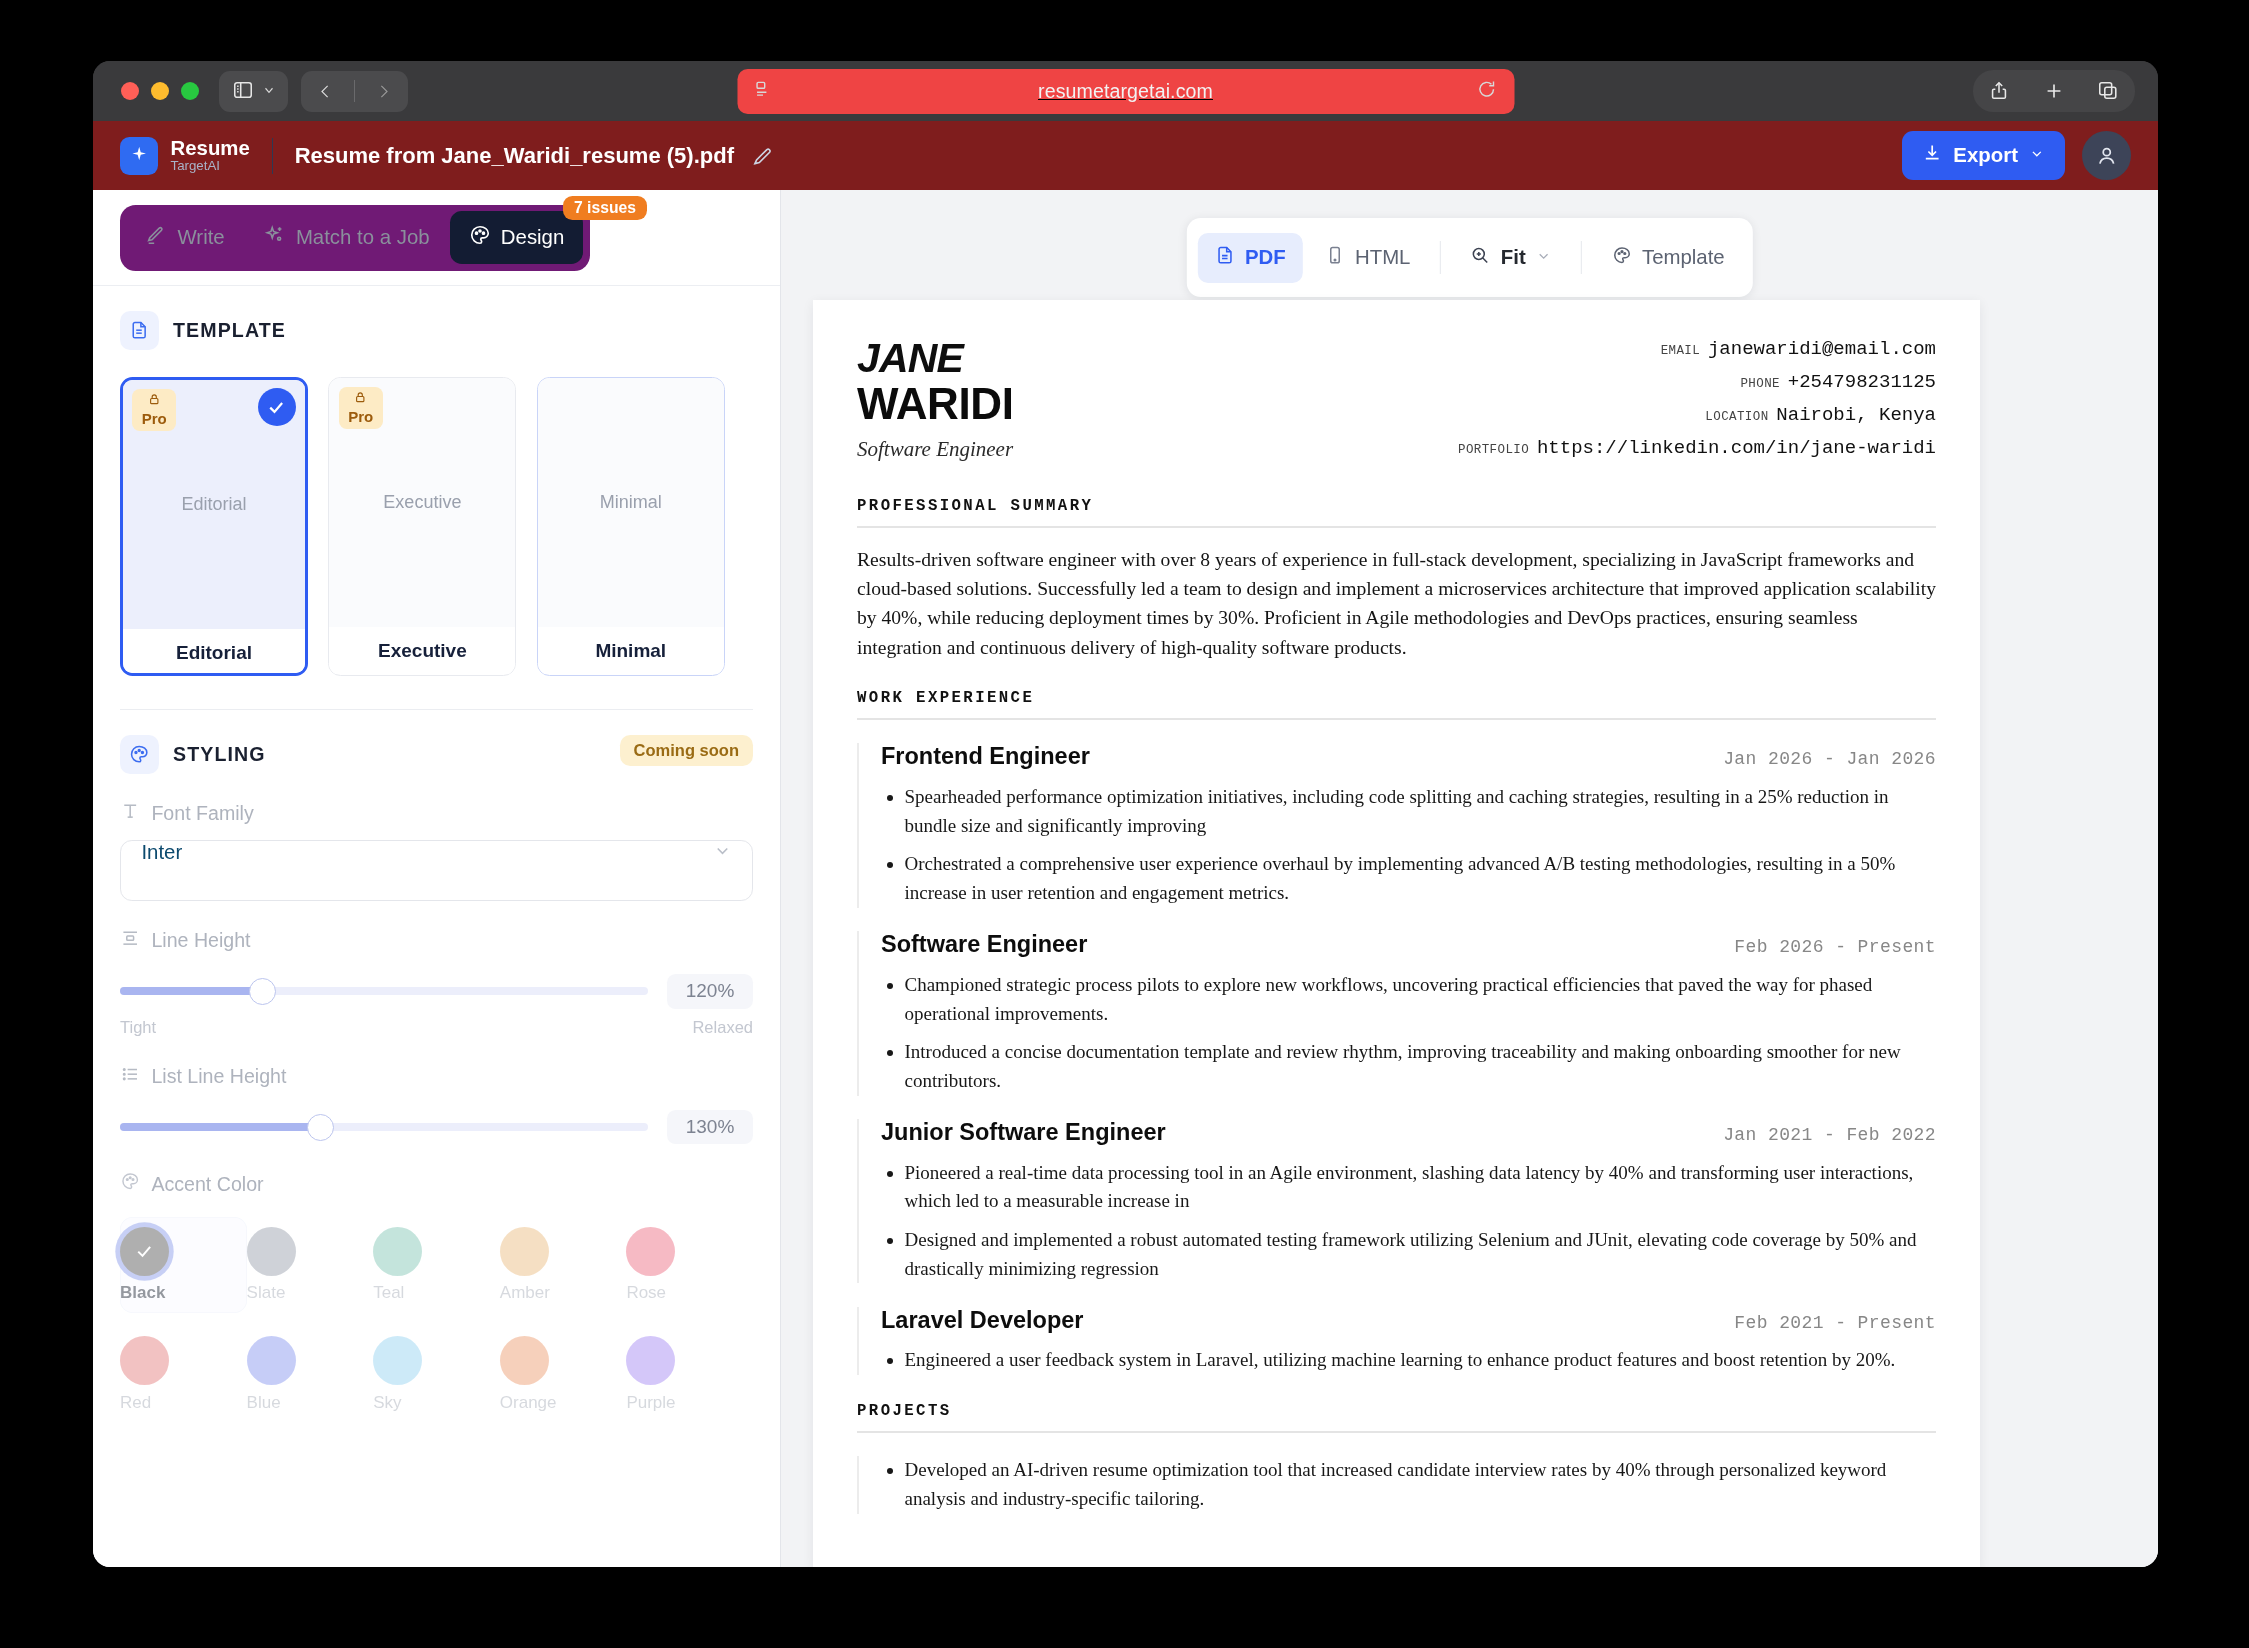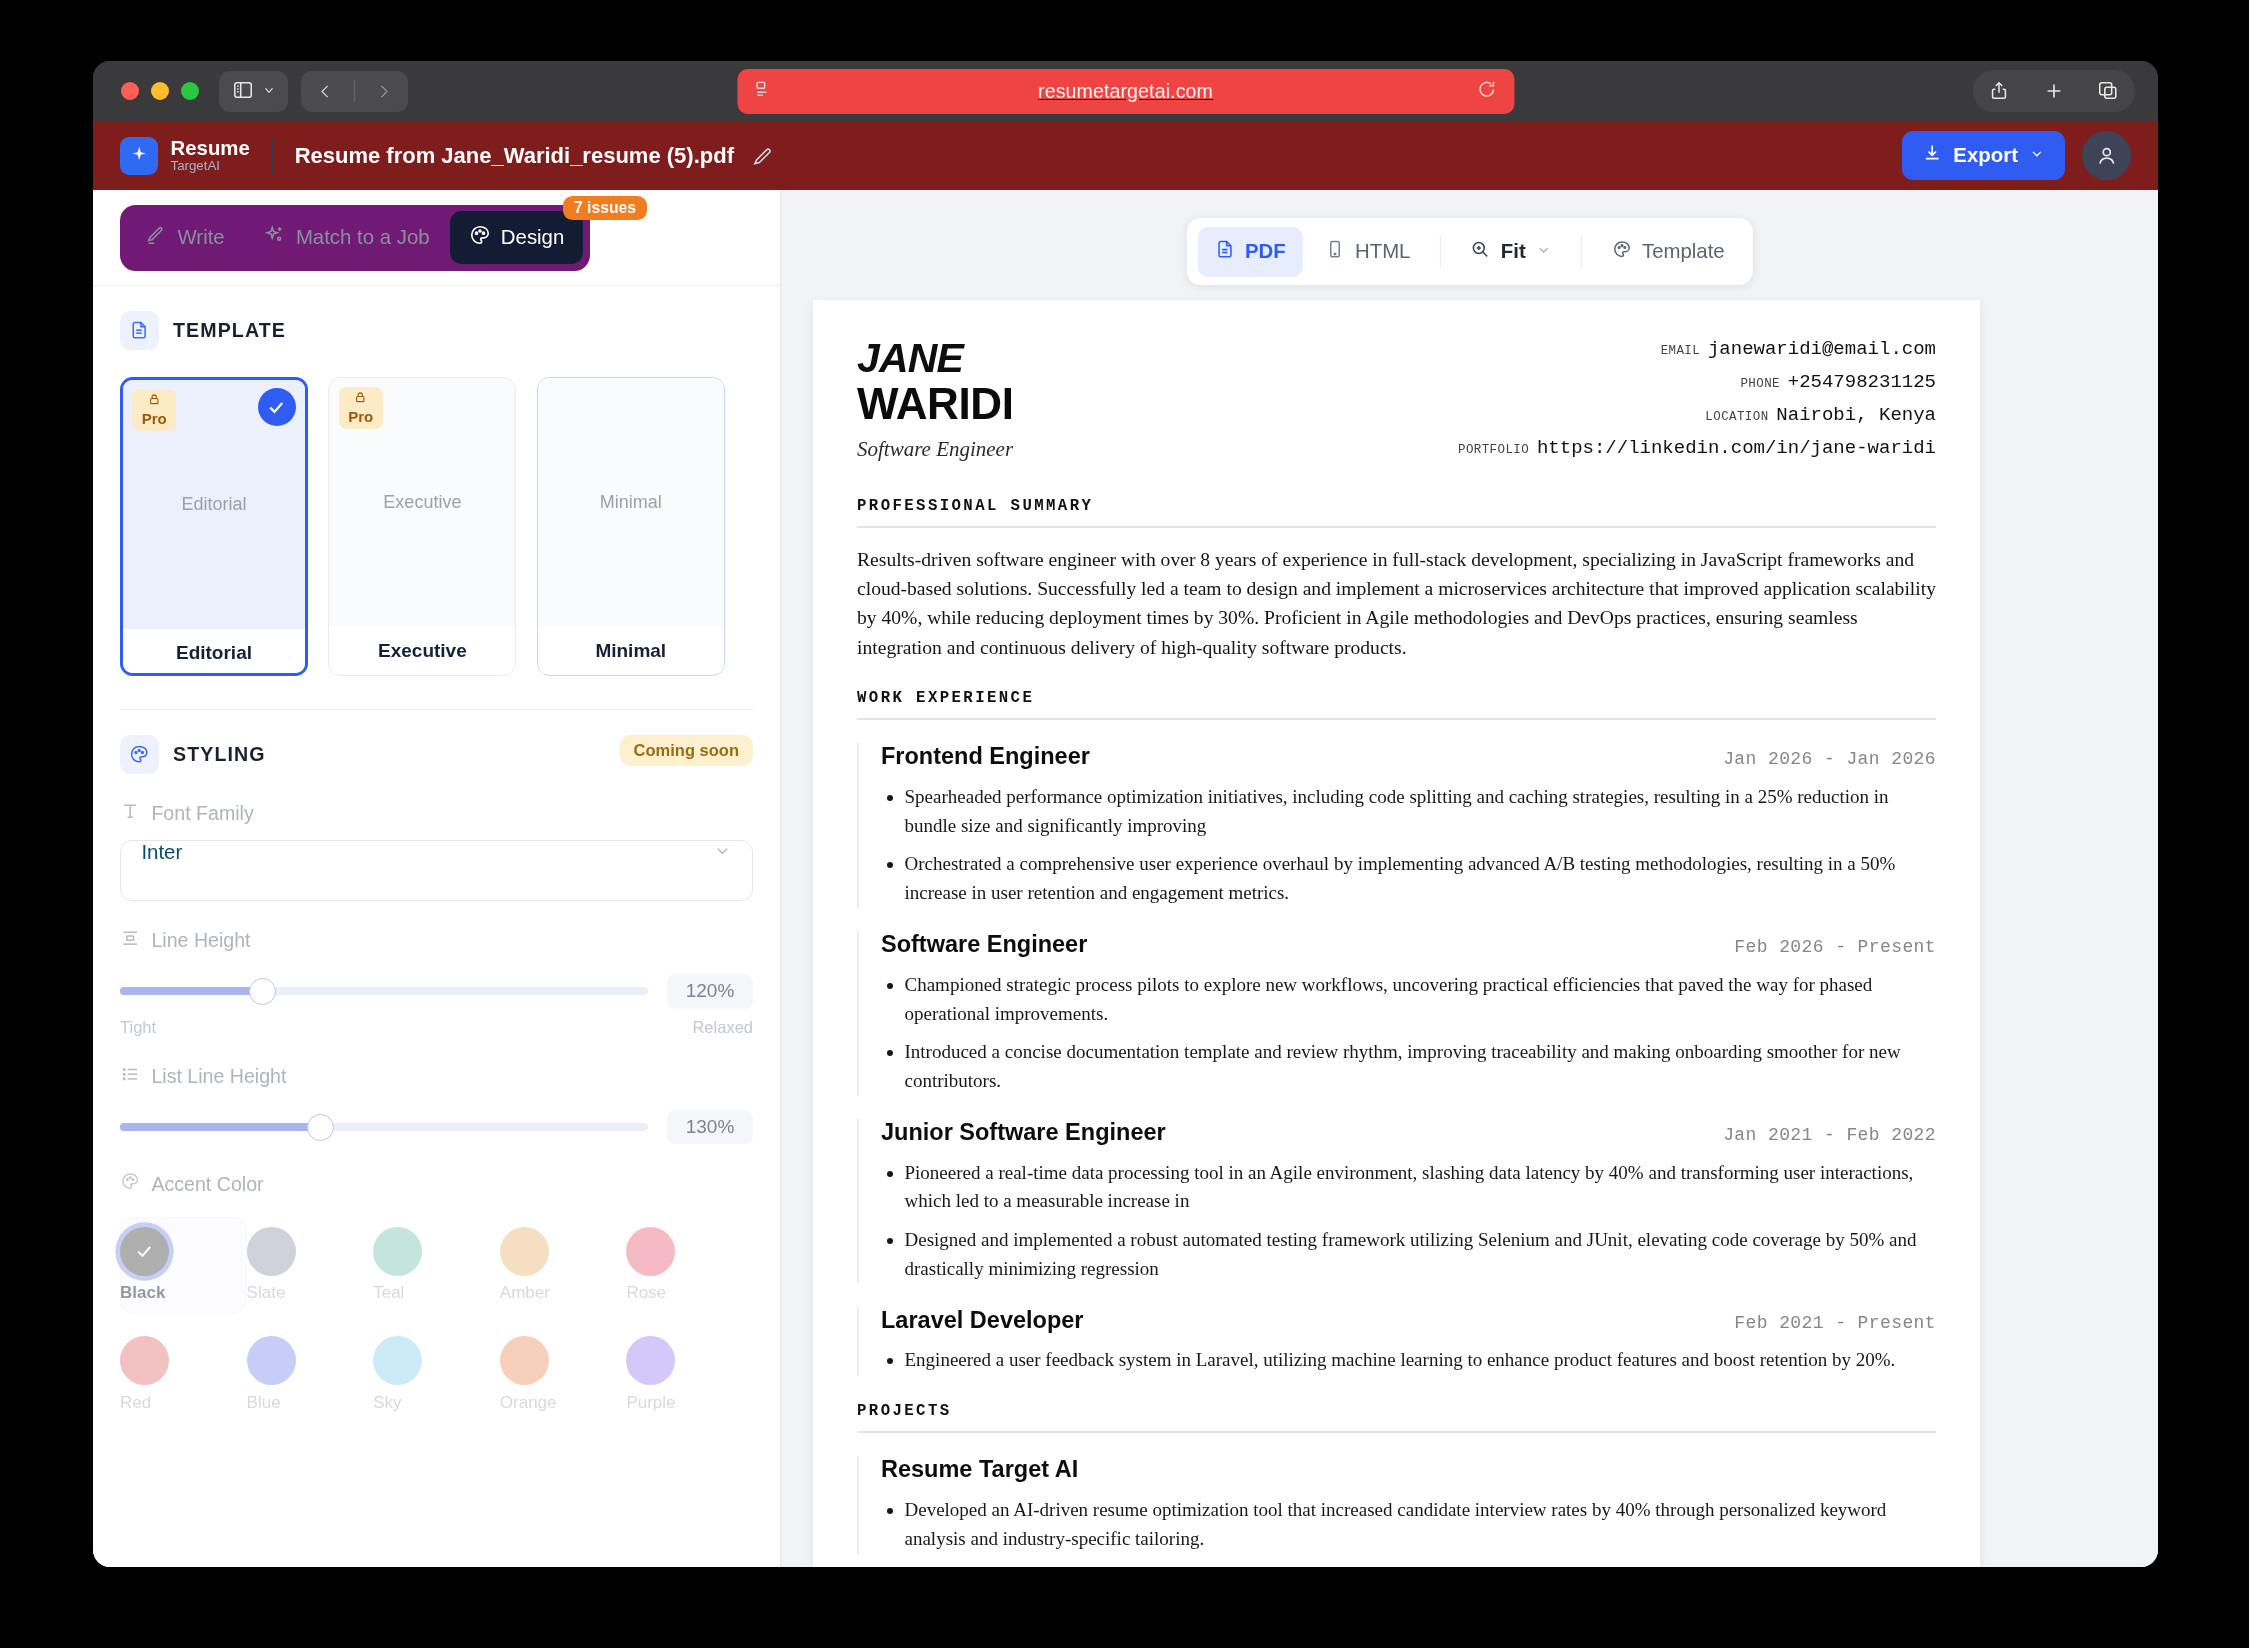--- a/index.html
+++ b/index.html
@@ -294,21 +294,21 @@
     background: #f2f3f5;
     position: relative;
     overflow: hidden;
   }
   .view-toolbar {
     position: absolute;
     left: 50%; transform: translateX(-50%);
     top: 28px;
     background: #fff;
     border-radius: 14px;
-    height: 67px;
+    height: 79px;
     display: flex; align-items: center;
     padding: 0 11px; gap: 4.7px;
     box-shadow: 0 1.6px 9.4px rgba(16,24,40,.08);
   }
   .vt-item {
     display: flex; align-items: center; gap: 10.2px;
     height: 50px; padding: 0 17px; border-radius: 10.2px;
     font-size: 20.4px; color: #5c6372; font-weight: 500;
   }
   .vt-item.active { background: #e7edfd; color: #2f5cf2; font-weight: 600; }
@@ -837,24 +837,20 @@
                 <ul>
                   <li>Engineered a user feedback system in Laravel, utilizing machine learning to enhance product features and boost retention by 20%.</li>
                 </ul>
               </div>
             </div>
 
           <div class="r-sec-title">PROJECTS</div>
           <div class="r-rule"></div>
           <div id="projects-list">
               <div class="job">
-                <div class="job-top">
-                  <div class="job-title">Resume Target AI</div>
-                  <div class="job-dates"></div>
-                </div>
                 <ul>
                   <li>Developed an AI-driven resume optimization tool that increased candidate interview rates by 40% through personalized keyword analysis and industry-specific tailoring.</li>
                 </ul>
               </div>
             </div>
         </div>
 
       </div>
     </div>
   </div>

